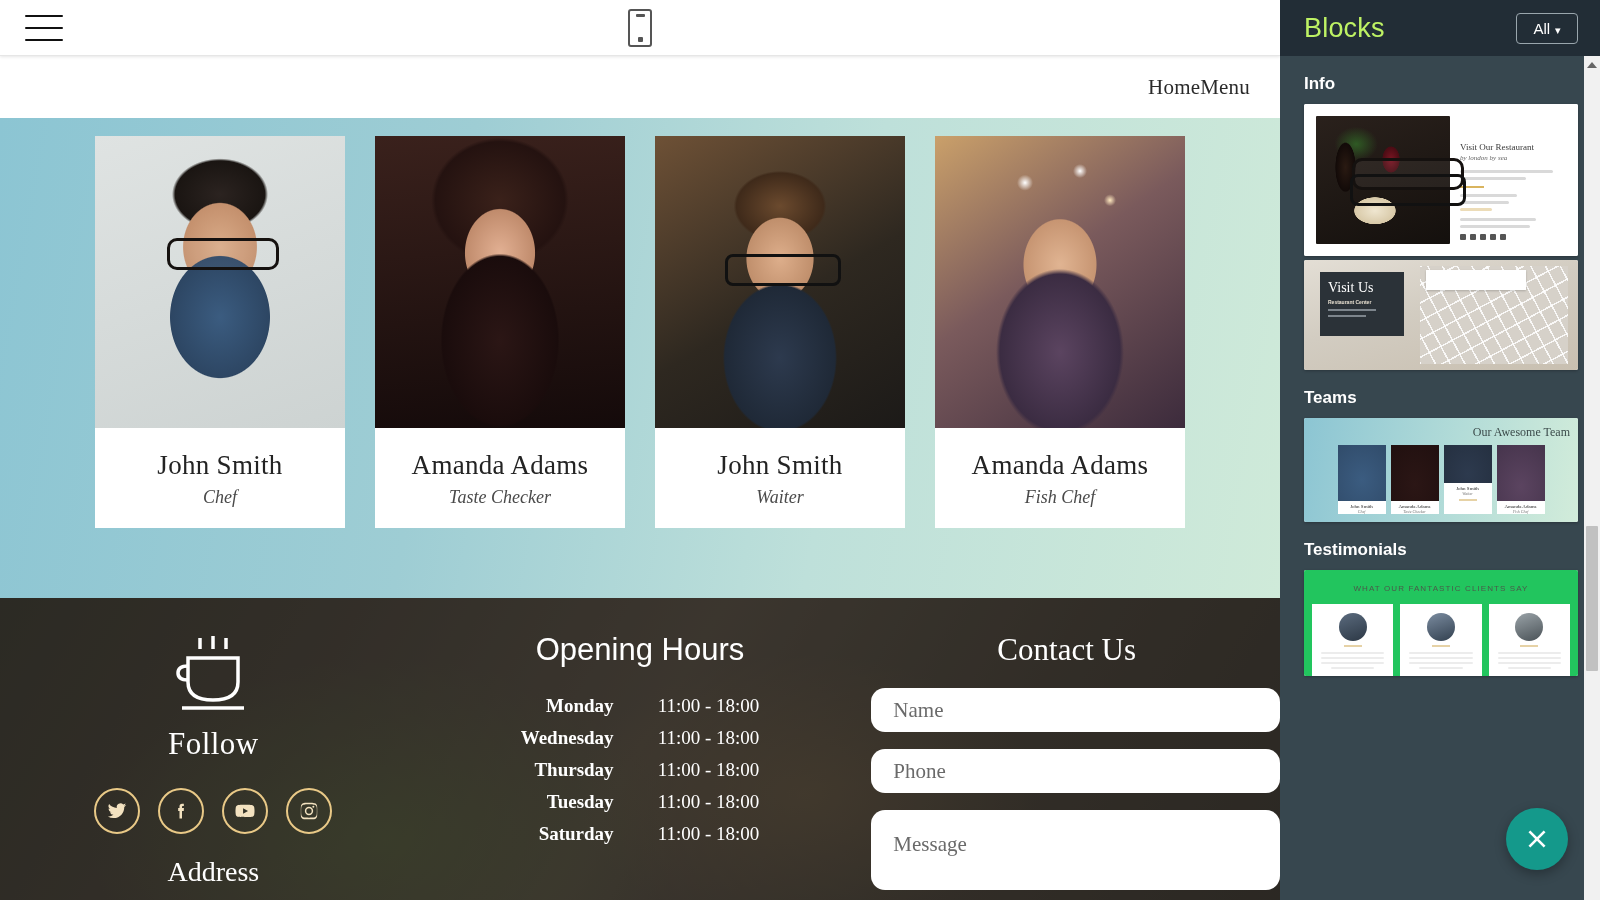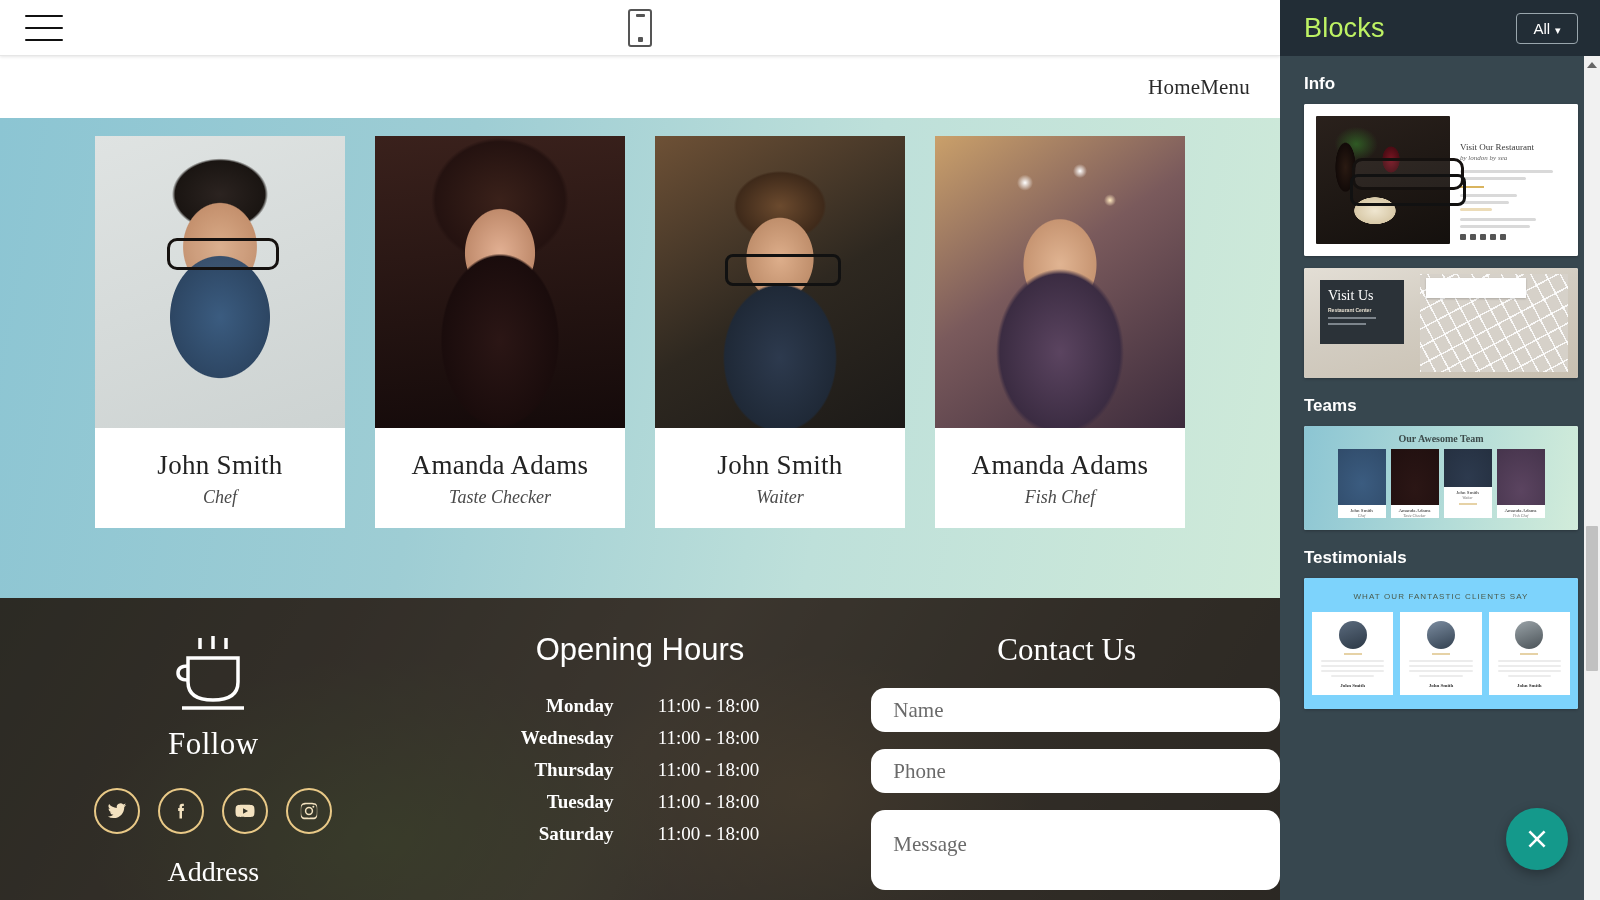--- a/index.html
+++ b/index.html
@@ -136,21 +136,21 @@
     justify-content: space-between; padding: 0 22px 0 24px; flex: 0 0 auto;
   }
   .panel-title { color: #bef264; font-size: 27px; font-weight: normal; letter-spacing: .2px; }
   .all-select {
     border: 1px solid #9aa6ad; border-radius: 4px; color: #fff; font-size: 15px;
     padding: 6px 14px; cursor: pointer; min-width: 62px; text-align: center;
   }
   .panel-body { flex: 1; position: relative; padding: 0 22px 0 24px; overflow: hidden; background:#37474f; }
   .group-label { color: #fff; font-size: 17px; font-weight: bold; margin: 18px 0 10px; }
   .block-card {
-    background: #fff; border-radius: 2px; margin-bottom: 12px; overflow: hidden; cursor: pointer;
+    background: #fff; border-radius: 2px; margin-bottom: 4px; overflow: hidden; cursor: pointer;
     box-shadow: 0 1px 3px rgba(0,0,0,.25);
   }
 
   
   .thumb-info { height: 152px; display: flex; background: #fff; padding: 12px; gap: 10px; }
   .thumb-info .pic { width: 134px; flex: 0 0 auto; border-radius: 1px;
     background:
       radial-gradient(ellipse 34px 22px at 44% 74%, #efe6d0 0%, #d8c9a8 60%, transparent 62%),
       radial-gradient(ellipse 14px 34px at 22% 40%, #2a1a12 0%, #120a08 70%, transparent 74%),
       radial-gradient(ellipse 12px 18px at 56% 34%, #7b1522 0%, #4a0c14 70%, transparent 74%),
@@ -174,39 +174,39 @@
   .thumb-map .map { position: absolute; right: 10px; top: 6px; width: 148px; height: 98px;
     background:
       repeating-linear-gradient(62deg, rgba(255,255,255,.85) 0 1.5px, transparent 1.5px 13px),
       repeating-linear-gradient(152deg, rgba(255,255,255,.85) 0 1.5px, transparent 1.5px 16px),
       #d6d1c9; }
   .thumb-map .searchbar { position: absolute; right: 52px; top: 10px; width: 100px; height: 20px;
     background: #fff; box-shadow: 0 1px 2px rgba(0,0,0,.2); }
 
   .thumb-team { height: 104px; padding: 7px 8px;
     background: linear-gradient(100deg, #8cc5d3 0%, #b3dcd8 55%, #d2ecda 100%); }
-  .thumb-team .cap { text-align: center; font-family: "Liberation Serif", serif;
-    font-size: 10px; color: #3b4a4a; margin-bottom: 5px; font-weight: bold; }
+  .thumb-team .cap { text-align: right; font-family: "Liberation Serif", serif;
+    font-size: 12px; color: #3b4a4a; margin-bottom: 5px; }
   .thumb-team .row { display: flex; gap: 5px; justify-content: center; }
   .thumb-team .c { width: 48px; background: #fff; }
   .thumb-team .c .im { height: 56px; }
   .thumb-team .c .nm { font-family:"Liberation Serif",serif; font-size: 5px; text-align: center; color:#222; margin-top:3px; }
   .thumb-team .c .rl { font-family:"Liberation Serif",serif; font-size: 4px; text-align: center; color:#777; font-style:italic; }
 
   .thumb-quote { height: 115px; background: #fff; position: relative; padding-top: 10px; }
   .thumb-quote .cap { text-align:center; font-family:"Liberation Serif",serif; font-size:7px; color:#777; }
   .thumb-quote .av { width: 34px; height: 34px; border-radius: 50%; margin: 10px auto 6px;
     background: radial-gradient(ellipse 12px 14px at 50% 60%, #d9ab88 0%, #b07f5e 70%, transparent 72%),
                 linear-gradient(160deg, #4a5b6e 0%, #2c3845 100%); }
   .thumb-quote .nm { text-align:center; font-family:"Liberation Serif",serif; font-size:6px; font-weight:bold; color:#222; }
   .thumb-quote .ln { height: 2px; background: #e4e4e4; margin: 4px 40px; border-radius: 2px; }
   .thumb-quote .arrow { position: absolute; top: 52px; color: #c9c9c9; font-size: 14px; }
   .thumb-quote .arrow.l { left: 12px; } .thumb-quote .arrow.r { right: 12px; }
 
-  .thumb-clients { height: 131px; background: #7dd3fc; padding: 14px 8px; }
+  .thumb-clients { height: 106px; background: #22c55e; padding: 14px 8px; }
   .thumb-clients .cap { text-align:center; font-size: 8px; color: #4a5a4a; letter-spacing: 1.1px; margin-bottom: 11px; }
   .thumb-clients .row { display: flex; gap: 7px; justify-content: center; }
   .thumb-clients .c { flex: 1; background: #fff; padding: 9px 5px 7px; }
   .thumb-clients .av { width: 28px; height: 28px; border-radius: 50%; margin: 0 auto 4px; }
   .thumb-clients .av.a { background: linear-gradient(160deg,#5b6b7e,#2c3845); }
   .thumb-clients .av.b { background: linear-gradient(160deg,#7b8ca0,#32404f); }
   .thumb-clients .av.c2 { background: linear-gradient(160deg,#9aa3a8,#4a5257); }
   .thumb-clients .sq { width: 18px; height: 2px; background: #e6d2a6; margin: 4px auto 5px; }
   .thumb-clients .ln { height: 2px; background: #ececec; margin: 3px 4px; border-radius: 2px; }
   .thumb-clients .nm { text-align:center; font-family:"Liberation Serif",serif;

